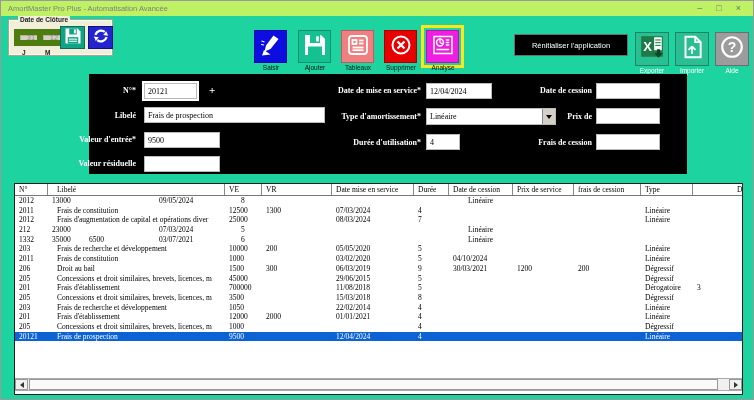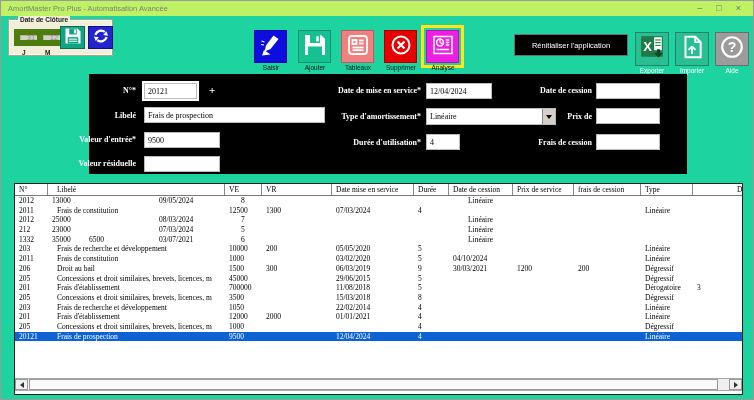--- a/index.html
+++ b/index.html
@@ -290,20 +290,21 @@
             <div class="g-cell" style="width: 82px;">07/03/2024</div>
             <div class="g-cell" style="width: 35px;">4</div>
             <div class="g-cell" style="width: 64px;"></div>
             <div class="g-cell" style="width: 61px;"></div>
             <div class="g-cell" style="width: 67px;"></div>
             <div class="g-cell" style="width: 52px;">Linéaire</div>
             <div class="g-cell" style="width: 49px;"></div>
           </div>
           <div class="g-row">
             <div class="g-cell" style="width: 33px;">2012</div>
+            <div class="g-cell" style="width: 177px; padding-left: 9px;">Frais d'augmentation de capital et opérations diver</div>
             <div class="g-cell" style="width: 37px;">25000</div>
             <div class="g-cell" style="width: 70px;"></div>
             <div class="g-cell" style="width: 82px;">08/03/2024</div>
             <div class="g-cell" style="width: 35px;">7</div>
             <div class="g-cell" style="width: 64px;"></div>
             <div class="g-cell" style="width: 61px;"></div>
             <div class="g-cell" style="width: 67px;"></div>
             <div class="g-cell" style="width: 52px;">Linéaire</div>
             <div class="g-cell" style="width: 49px;"></div>
           </div>

